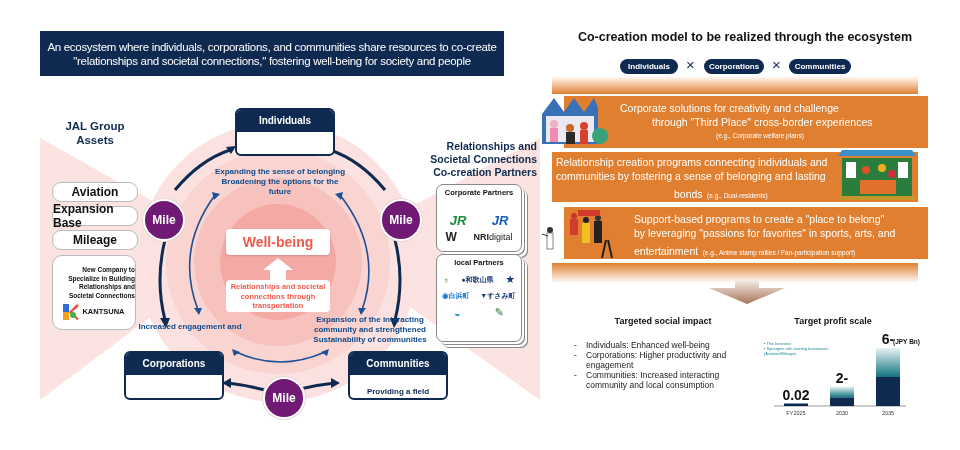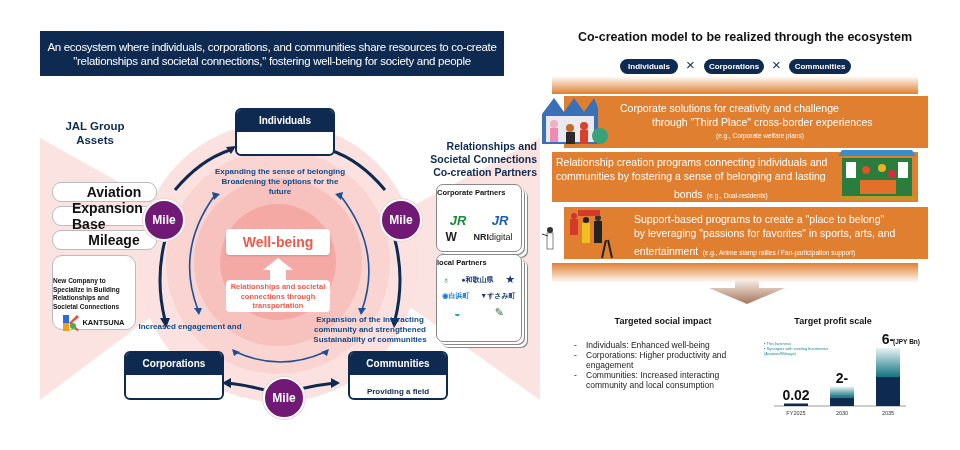--- a/index.html
+++ b/index.html
@@ -12,26 +12,26 @@
   svg text { font-family:"Liberation Sans", sans-serif; }
   .node { position:absolute; border:2px solid #0f2a50; border-radius:6px; background:#fff; overflow:hidden; }
   .node .hd { background:#0f2a50; color:#fff; font-weight:bold; font-size:10px; text-align:center; padding:5px 0 6px; }
   .node .bd { font-size:8px; font-weight:bold; text-align:center; color:#0f2a50; padding:3px 4px; line-height:10px; }
   .mile { position:absolute; width:38px; height:38px; border-radius:50%; background:#701a75; color:#fff;
           font-weight:bold; font-size:12px; display:flex; align-items:center; justify-content:center;
           border:2px solid #fff; box-shadow:0 0 0 1px #e8d6d6; }
   .caption { position:absolute; font-size:8px; font-weight:bold; color:#0f4a8a; text-align:center; line-height:10px; }
   .asset-title { position:absolute; left:58px; top:119px; width:74px; text-align:center; font-weight:bold; font-size:11.5px; color:#0f2a50; line-height:14px; }
   .pill { position:absolute; left:52px; width:84px; height:18px; border:1px solid #bbb; border-radius:9px; background:#fff;
-          font-size:14px; font-weight:bold; color:#111; display:flex; align-items:center; justify-content:center;padding-left:19px; }
+          font-size:12px; font-weight:bold; color:#111; display:flex; align-items:center; justify-content:center; }
   .newco { position:absolute; left:52px; top:255px; width:84px; height:75px; border:1px solid #bbb; border-radius:10px; background:#fff;
-           font-size:6.5px; font-weight:bold; color:#111; text-align:left; line-height:8.5px; padding-top:21px; box-sizing:border-box; }
+           font-size:6.5px; font-weight:bold; color:#111; text-align:right; line-height:8.5px; padding-top:10px; box-sizing:border-box; }
   .partners-title { position:absolute; left:425px; top:140px; width:112px; text-align:right; font-weight:bold; font-size:10.5px; color:#0f2a50; line-height:13px; }
   .pbox { position:absolute; background:#fff; border:1px solid #888; border-radius:7px; box-shadow:2px 2px 0 #fff, 3px 3px 0 #888, 5px 5px 0 #fff, 6px 6px 0 #888; }
-  .pbox .t { font-size:7.5px; font-weight:bold; color:#111; margin-top:3px; }
+  .pbox .t { font-size:7.5px; font-weight:bold; color:#111; text-align:center; margin-top:3px; }
   .right-title { position:absolute; left:560px; top:30px; width:370px; text-align:center; font-weight:bold; font-size:12.5px; color:#111; }
   .chip { position:absolute; top:59px; height:15px; background:#0f2a50; color:#fff; font-size:8px; font-weight:bold; border-radius:8px;
           display:flex; align-items:center; justify-content:center; }
   .times { position:absolute; top:56px; font-size:15px; color:#0f2a50; }
   .fade-band { position:absolute; left:552px; width:366px; background:linear-gradient(#ffffff, #e07f30); }
   .fade-band.down { background:linear-gradient(#e07f30, #ffffff); }
   .orange { position:absolute; background:#e07f30; color:#fff; }
   .orange .l1 { font-size:10.5px; line-height:13px; }
   .orange .eg { font-size:6.5px; }
   .impact-title { position:absolute; left:578px; top:316px; width:170px; text-align:center; font-weight:bold; font-size:9px; color:#111; }

